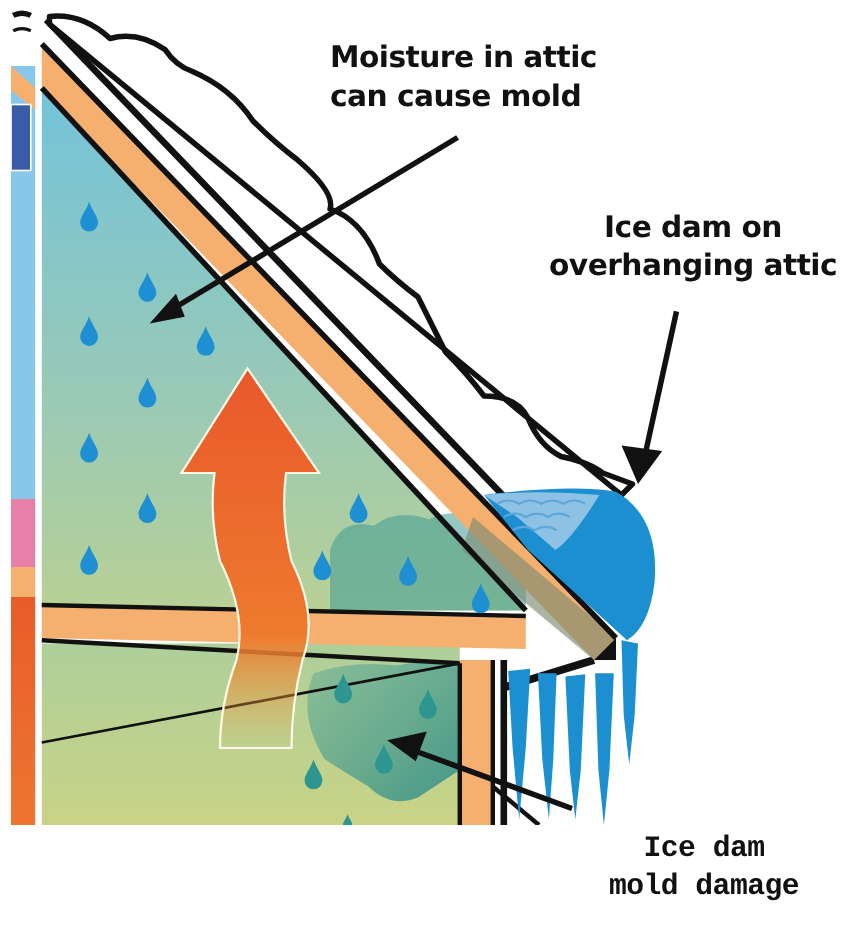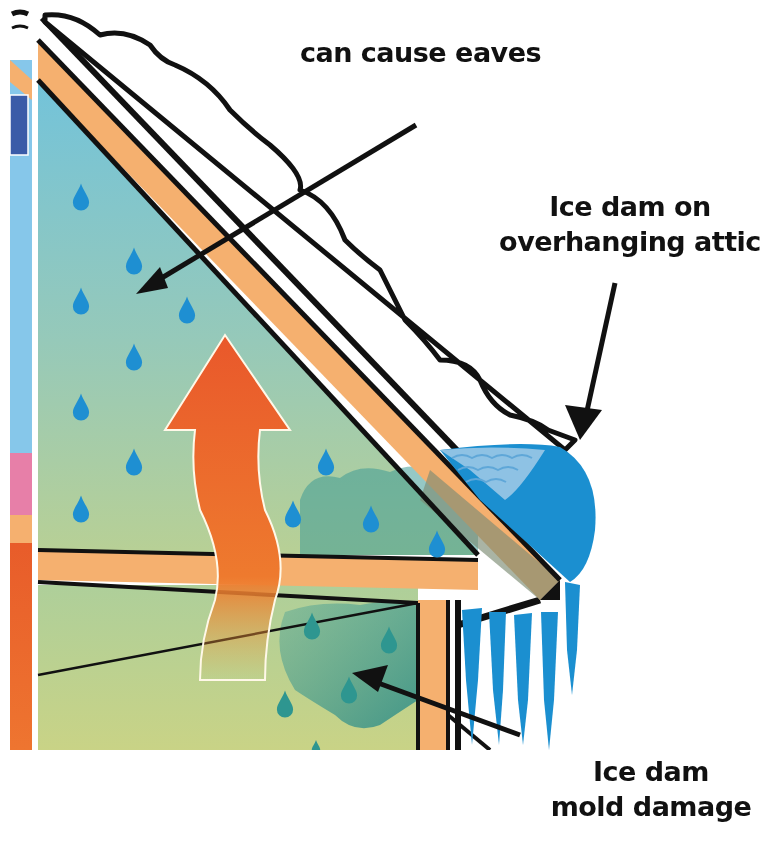--- a/index.html
+++ b/index.html
@@ -1,21 +1,21 @@
 <!DOCTYPE html>
 <html><head>
   <meta charset="utf-8">
   <style>
     html, body { margin: 0; padding: 0; background: #ffffff; }
     body { width: 771px; height: 849px; position: relative; overflow: hidden; font-family: "DejaVu Sans", sans-serif; }
     #diagram { position: absolute; left: 0; top: 0; width: 771px; height: 849px; }
     .label { position: absolute; color: #111; font-family: "DejaVu Sans", sans-serif; font-weight: bold; text-align: center; line-height: 1.28; font-size: 27px; letter-spacing: -0.5px; }
     #label-moisture { left: 300px; top: 36px; width: 290px; text-align: left; }
     #label-eaves { left: 480px; top: 190px; width: 300px; }
-    #label-water { left: 531px; top: 755px; width: 240px; }
+    #label-water { left: 520px; top: 755px; width: 240px; font-family: Liberation Mono, monospace; }
   </style>
 </head>
 <body>
 
 <svg id="diagram" viewBox="0 0 771 849" xmlns="http://www.w3.org/2000/svg">
   <defs>
     <linearGradient id="atticGrad" x1="0" y1="0" x2="0" y2="1">
       <stop offset="0" stop-color="#73C3DA"></stop>
       <stop offset="0.55" stop-color="#96C9B9"></stop>
       <stop offset="1" stop-color="#B8D095"></stop>
@@ -140,21 +140,22 @@
     <line x1="615" y1="283" x2="585" y2="420"></line>
     <polygon points="580,440 565,405 602,410" stroke="none"></polygon>
     <line x1="520" y1="735" x2="370" y2="680"></line>
     <polygon points="352,673 388,665 378,692" stroke="none"></polygon>
   </g>
 
   <rect x="0" y="750" width="771" height="99" fill="#ffffff"></rect>
 </svg>
 
 <div class="label" id="label-moisture">
-  <div>can cause eaves</div>
+  <div>Moisture in attic</div>
+  <div>can cause mold</div>
 </div>
 
 <div class="label" id="label-eaves">
   <div>Ice dam on</div>
   <div>overhanging attic</div>
 </div>
 
 <div class="label" id="label-water">
   <div>Ice dam</div>
   <div>mold damage</div>

